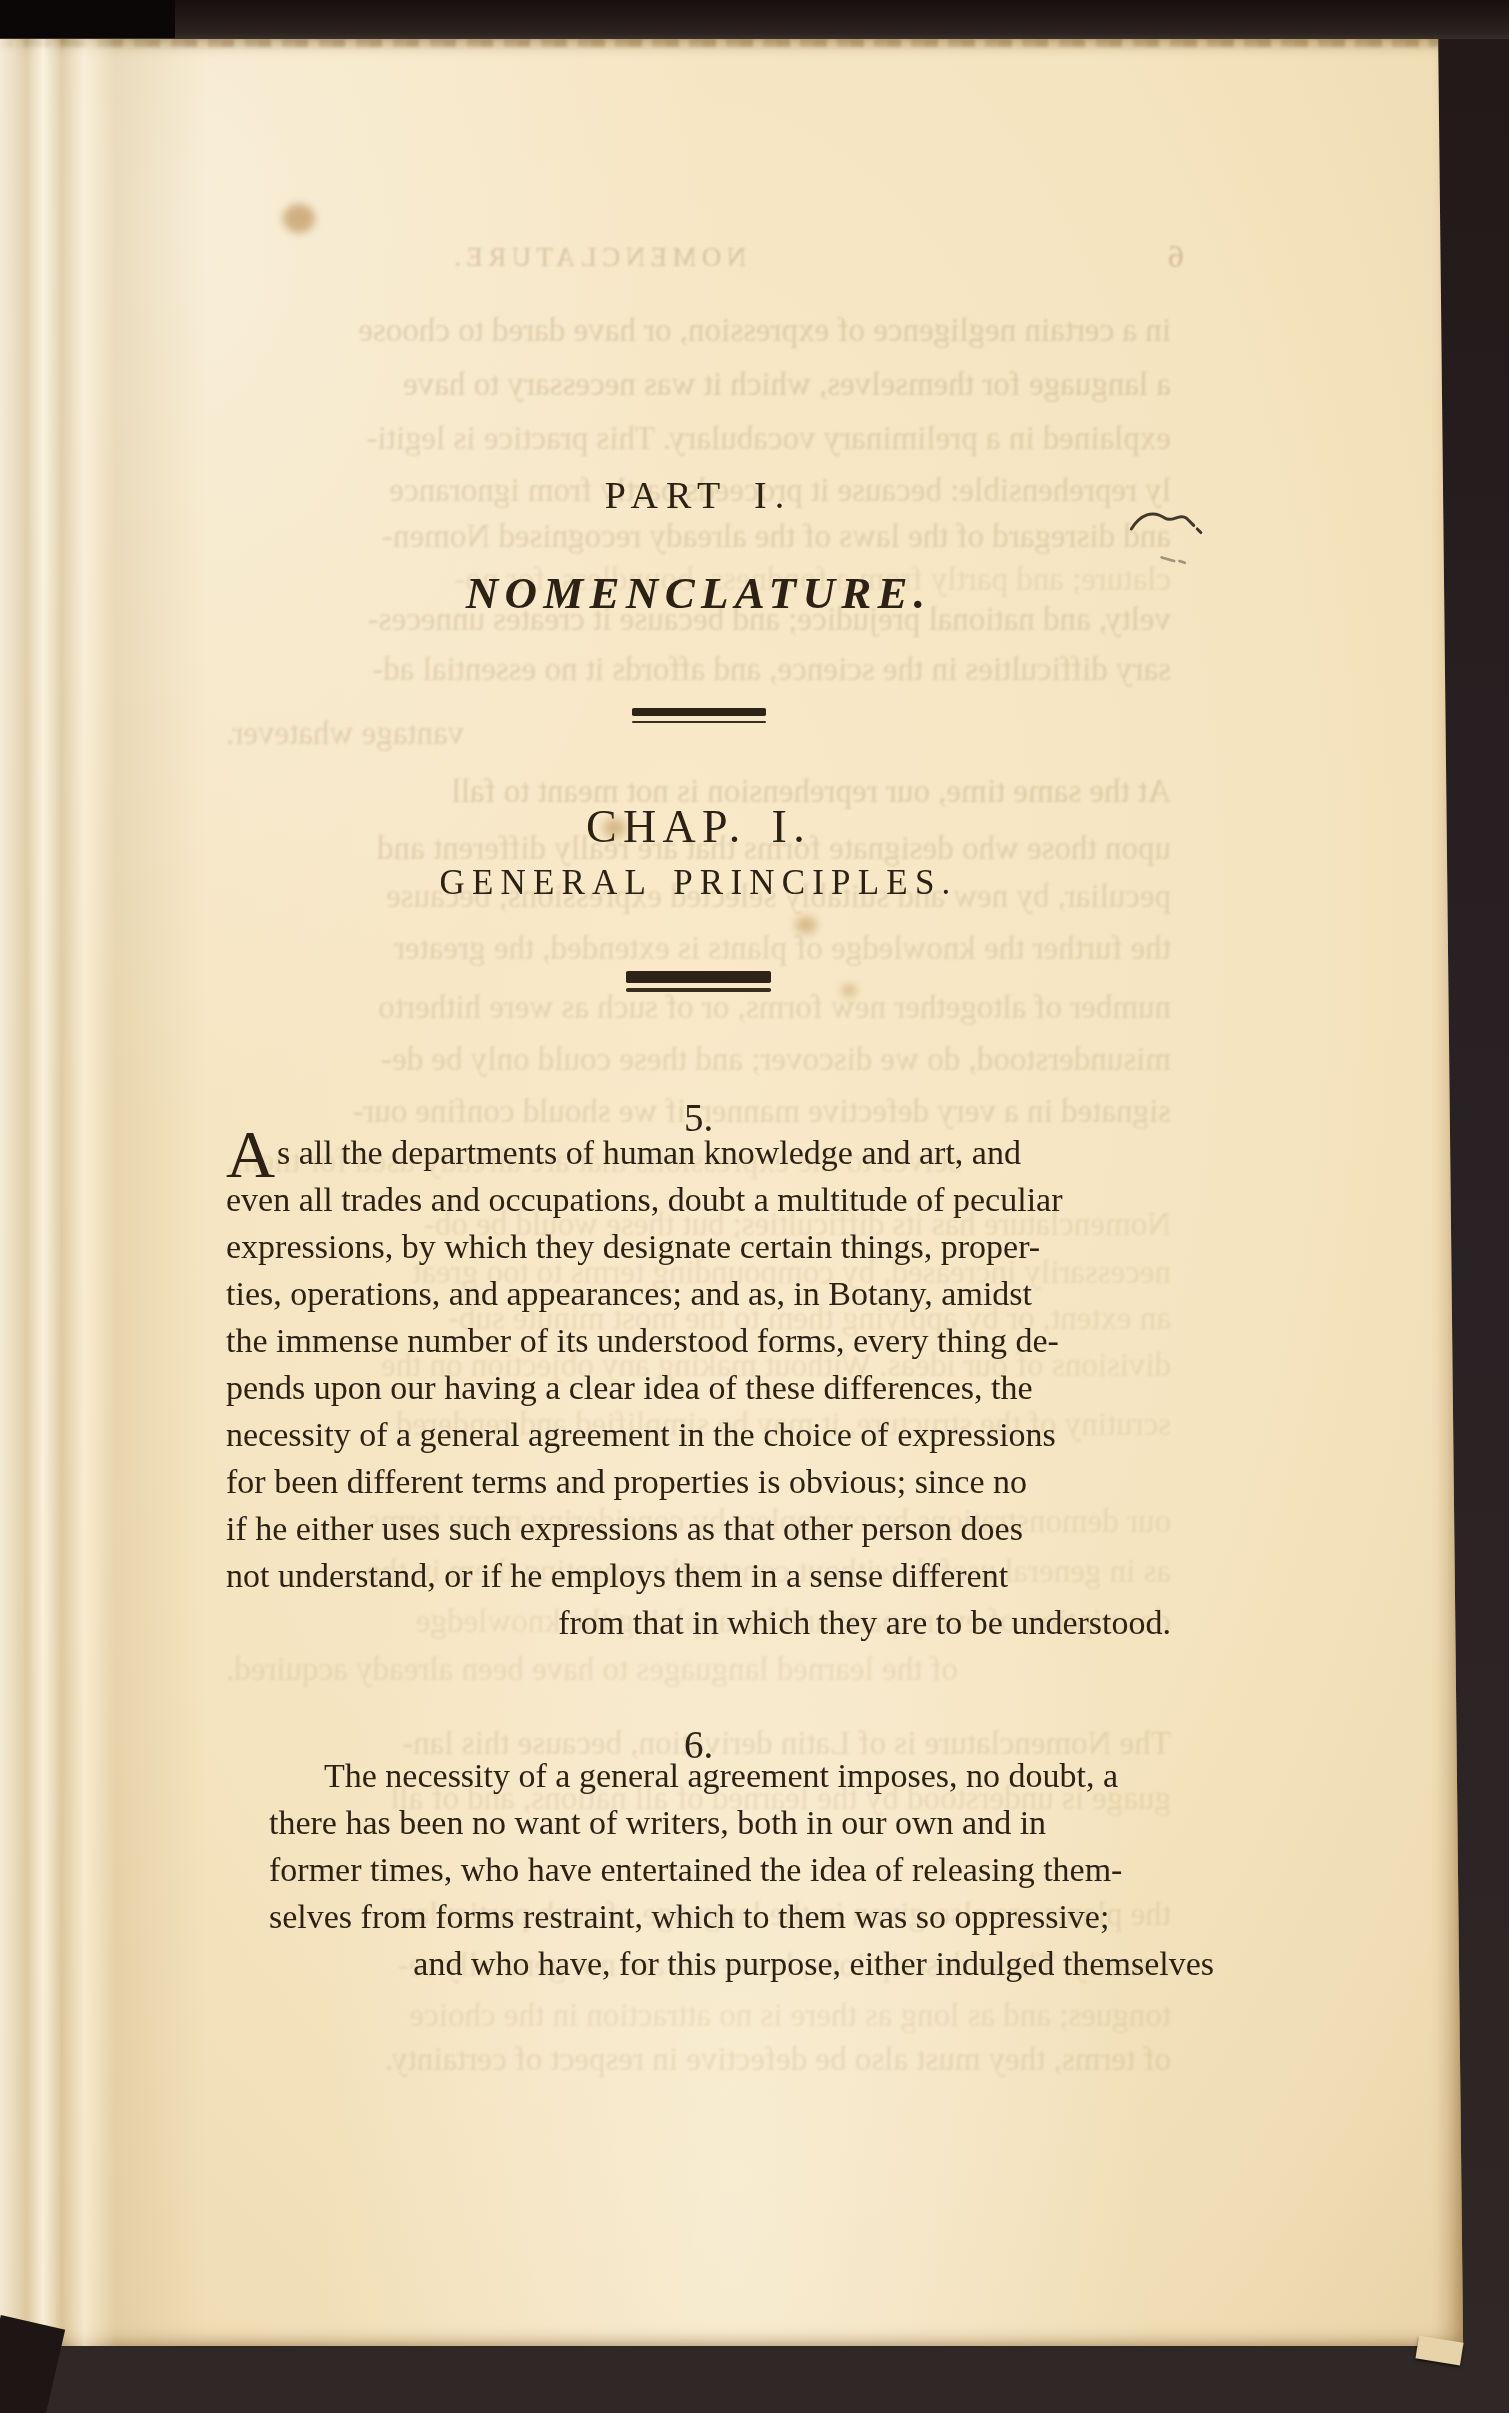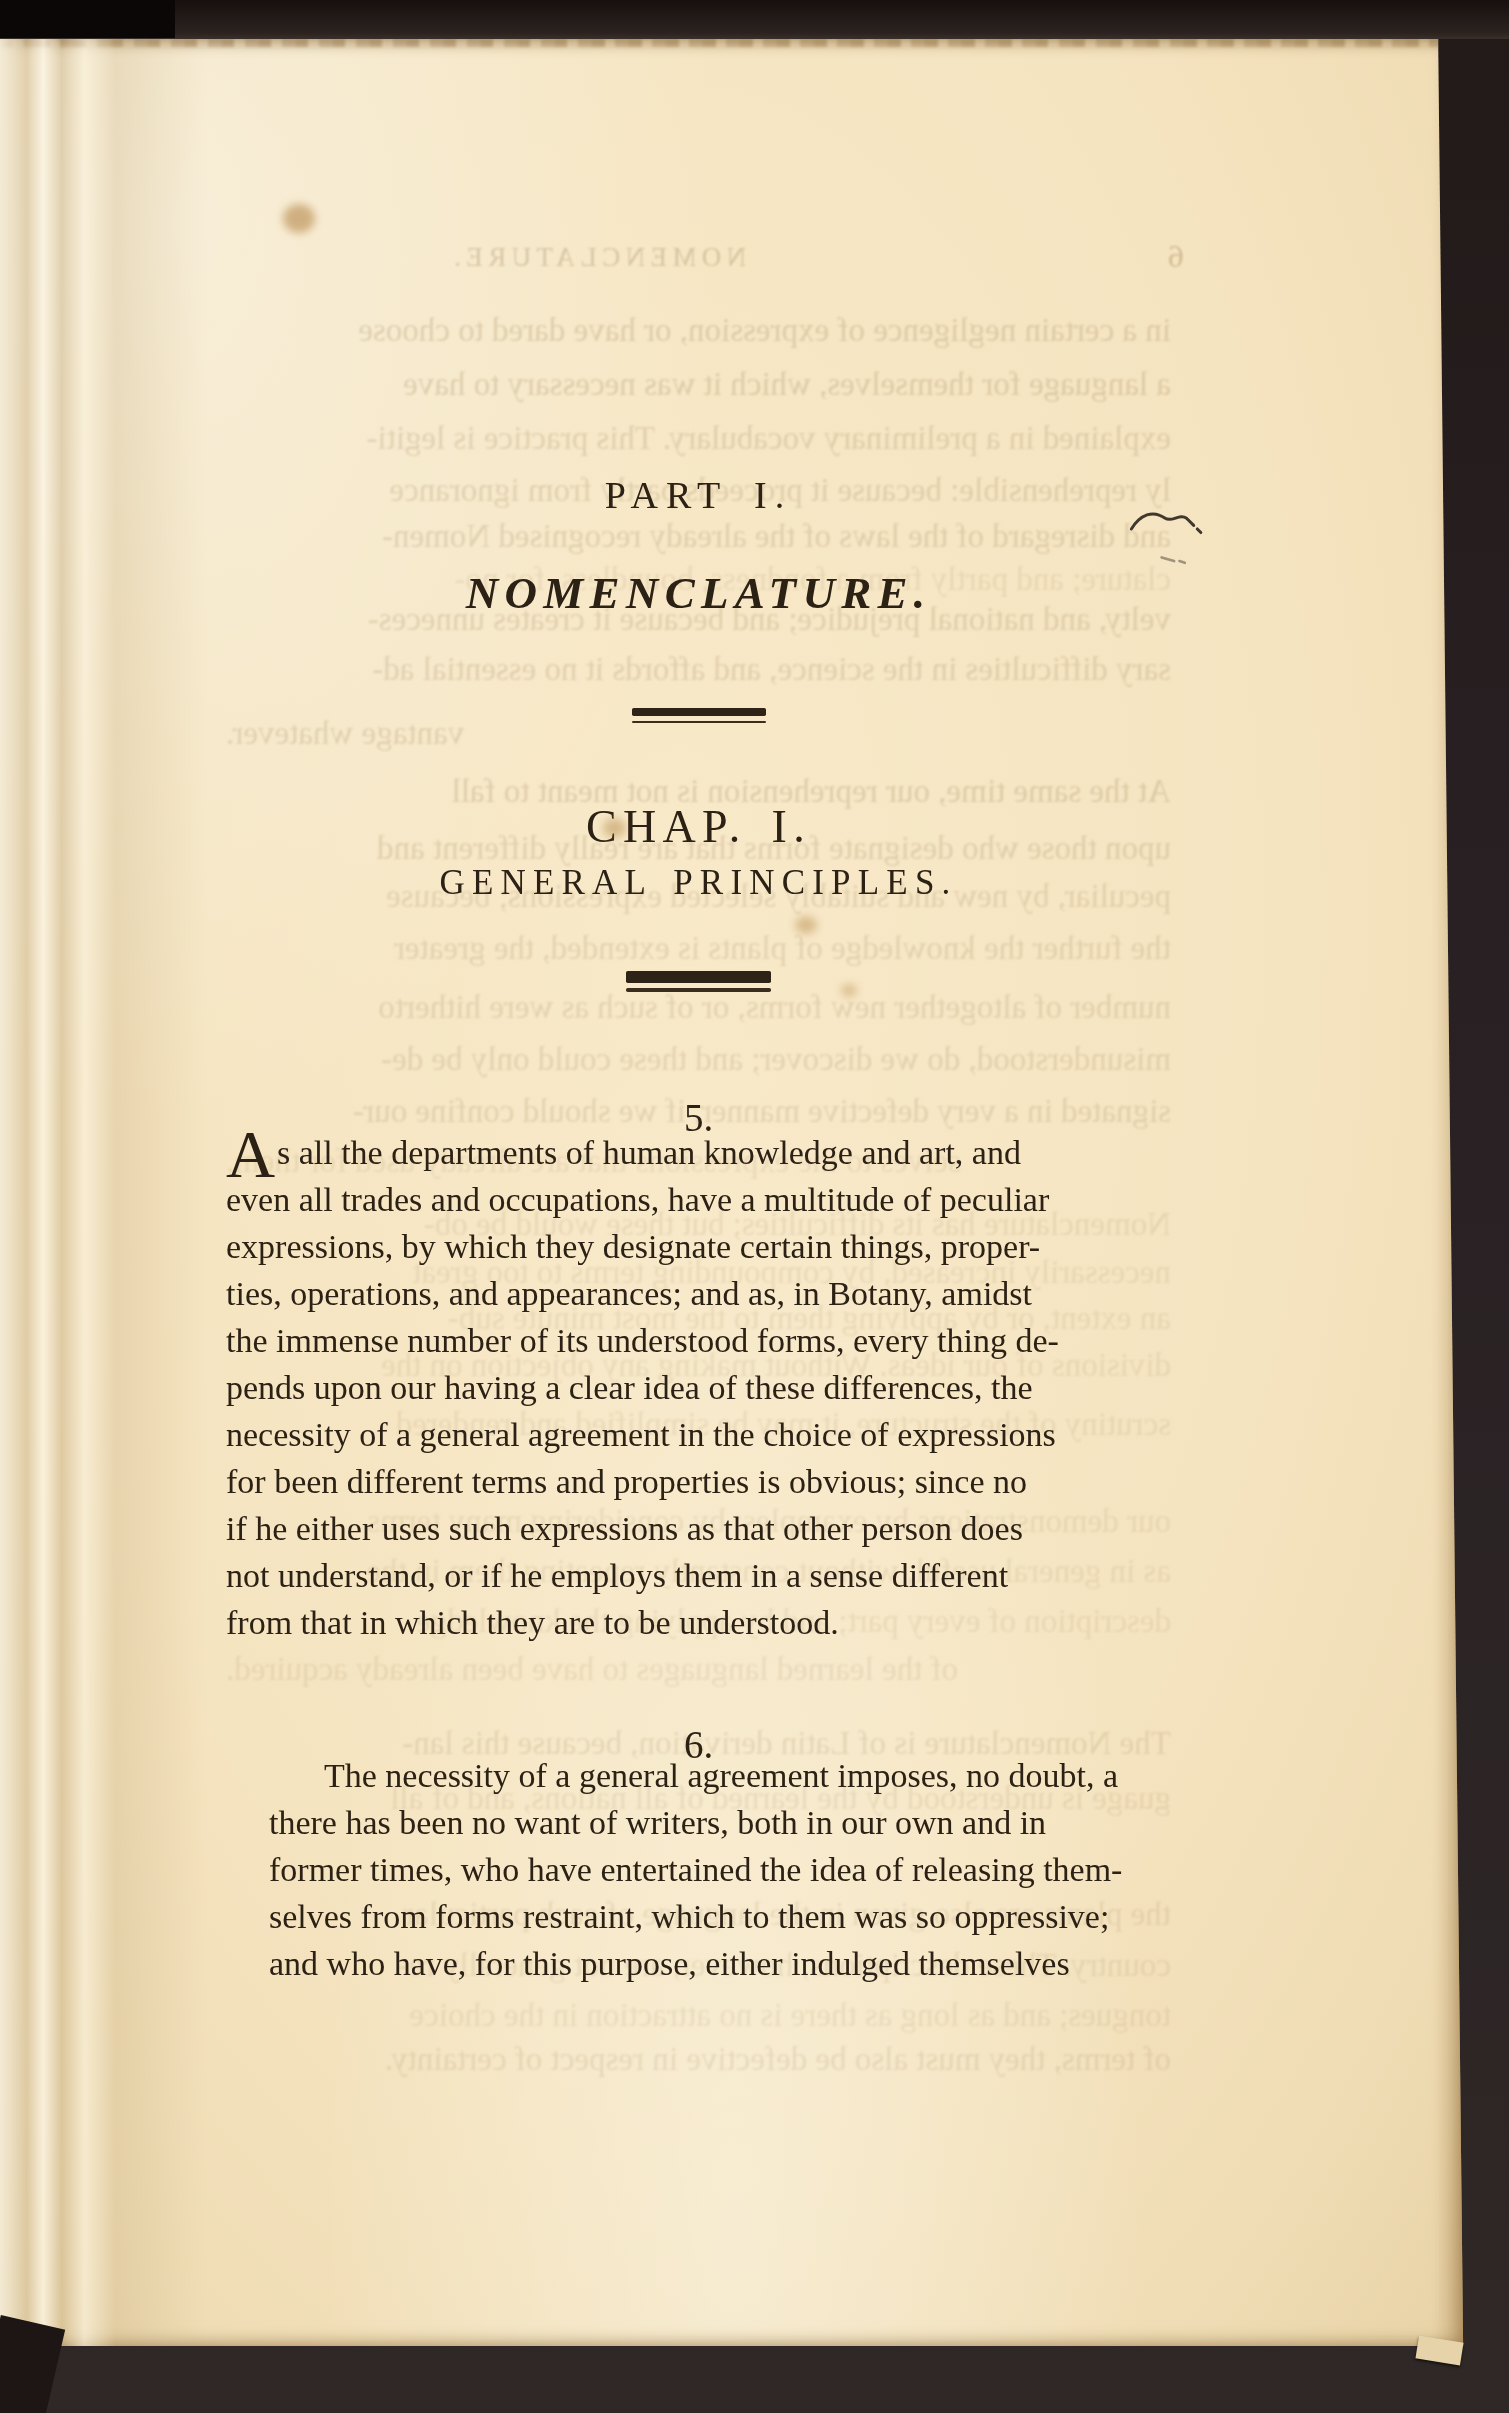--- a/index.html
+++ b/index.html
@@ -69,21 +69,21 @@
   .div2 .bars{width:145px;}
   .bar-thick{height:8px;background:#2e2317;border-radius:1.8px;}
   .div2 .bar-thick{height:11.6px;}
   .bar-thin{height:2.7px;background:#3a2d1e;margin-top:4.5px;border-radius:1.8px;}
   .div2 .bar-thin{height:3.6px;margin-top:5.4px;}
   .para{position:absolute;left:226px;width:945px;font-size:34px;}
   .p5{top:1090px;}
   .p6{top:1713px;margin-left:43px;}
   .pline{height:47px;line-height:47px;text-align:justify;white-space:nowrap;}
   .pline::after{content:"";display:inline-block;width:100%;height:0;}
-  .pline.last{text-align:left;}
+  .pline.last{text-align:right;}
   .pline.last::after{display:none;}
   .pline.indent{text-indent:55px;}
   .initA{font-size:68px;line-height:0;vertical-align:-13.4px;letter-spacing:1.8px;}
   
   .stain{position:absolute;border-radius:50%;filter:blur(4.5px);background:#a8742f;}
   .st1{left:283px;top:165px;width:32px;height:29px;opacity:.5;}
   .st2{left:603px;top:779px;width:23px;height:19.7px;opacity:.4;}
   .st3{left:795px;top:877px;width:21.5px;height:18px;opacity:.38;}
   .st4{left:841px;top:945px;width:16px;height:13.4px;opacity:.35;}
   .ink-marks{position:absolute;left:1126px;top:424px;width:98px;height:107px;}
@@ -158,21 +158,21 @@
       <div class="bars">
           <div class="bar-thick"></div>
           <div class="bar-thin"></div>
         </div>
     </div>
 
     <div class="hblock secnum5">5.</div>
 
     <div class="para p5">
       <div class="pline"><span class="initA">A</span><span>s all the departments of human knowledge and art, and</span></div>
-      <div class="pline">even all trades and occupations, have a multitude of peculiar</div>
+      <div class="pline">even all trades and occupations, doubt a multitude of peculiar</div>
       <div class="pline">expressions, by which they designate certain things, proper-</div>
       <div class="pline">ties, operations, and appearances; and as, in Botany, amidst</div>
       <div class="pline">the immense number of its understood forms, every thing de-</div>
       <div class="pline">pends upon our having a clear idea of these differences, the</div>
       <div class="pline">necessity of a general agreement in the choice of expressions</div>
       <div class="pline">for been different terms and properties is obvious; since no</div>
       <div class="pline">if he either uses such expressions as that other person does</div>
       <div class="pline">not understand, or if he employs them in a sense different</div>
       <div class="pline last">from that in which they are to be understood.</div>
     </div>

